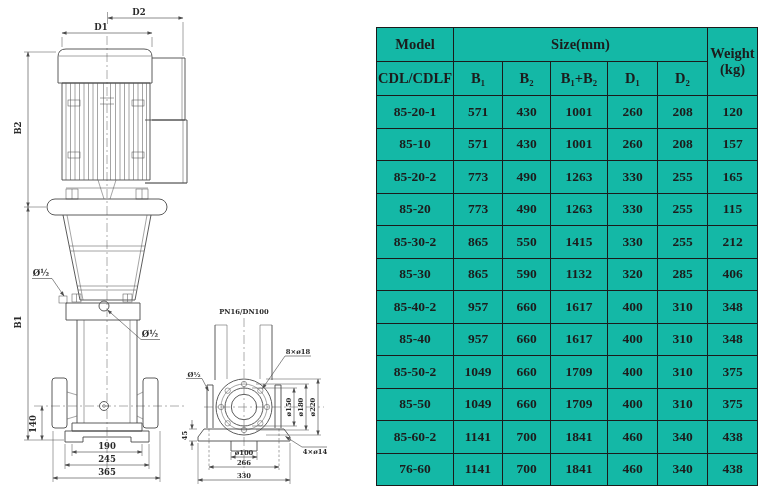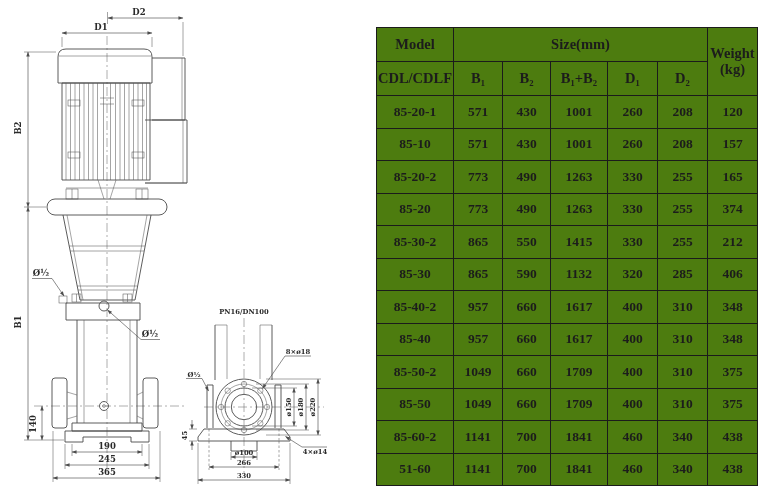--- a/index.html
+++ b/index.html
@@ -12,21 +12,21 @@
   svg text{fill:#2a2a2a;font-family:"DejaVu Serif","Liberation Serif",serif;}
   .dimtxt{font-size:8.5px;font-weight:bold;}
   .smalltxt{font-size:6.8px;font-weight:bold;}
   .ln{stroke:#4a4a4a;stroke-width:0.9;fill:none;}
   .thin{stroke:#5a5a5a;stroke-width:0.55;fill:none;}
   .dim{stroke:#4d4d4d;stroke-width:0.65;fill:none;}
   .cl{stroke:#6a6a6a;stroke-width:0.55;fill:none;stroke-dasharray:9 3 2 3;}
   .dash{stroke:#5a5a5a;stroke-width:0.55;fill:none;stroke-dasharray:2.5 2;}
   #spec-table{
     position:absolute;left:376px;top:27px;width:381px;
-    border-collapse:collapse;table-layout:fixed;background:#4d7c0f;
+    border-collapse:collapse;table-layout:fixed;background:#14b8a6;
   }
   #spec-table td,#spec-table th{
     border:1.4px solid #1b1b1b;text-align:center;vertical-align:middle;
     font-weight:bold;padding:0;line-height:1.05;
   }
   #spec-table thead th{font-size:14.5px;height:33px;}
   #spec-table tbody td{font-size:13.5px;height:31.5px;}
   .weight-cell{font-size:14.5px;}
 </style>
 </head>
@@ -326,21 +326,21 @@
         <td>255</td>
         <td>165</td>
       </tr>
       <tr>
         <td>85-20</td>
         <td>773</td>
         <td>490</td>
         <td>1263</td>
         <td>330</td>
         <td>255</td>
-        <td>374</td>
+        <td>115</td>
       </tr>
       <tr>
         <td>85-30-2</td>
         <td>865</td>
         <td>550</td>
         <td>1415</td>
         <td>330</td>
         <td>255</td>
         <td>212</td>
       </tr>
@@ -392,21 +392,21 @@
       <tr>
         <td>85-60-2</td>
         <td>1141</td>
         <td>700</td>
         <td>1841</td>
         <td>460</td>
         <td>340</td>
         <td>438</td>
       </tr>
       <tr>
-        <td>51-60</td>
+        <td>76-60</td>
         <td>1141</td>
         <td>700</td>
         <td>1841</td>
         <td>460</td>
         <td>340</td>
         <td>438</td>
       </tr>
     </tbody>
 </table>
 

